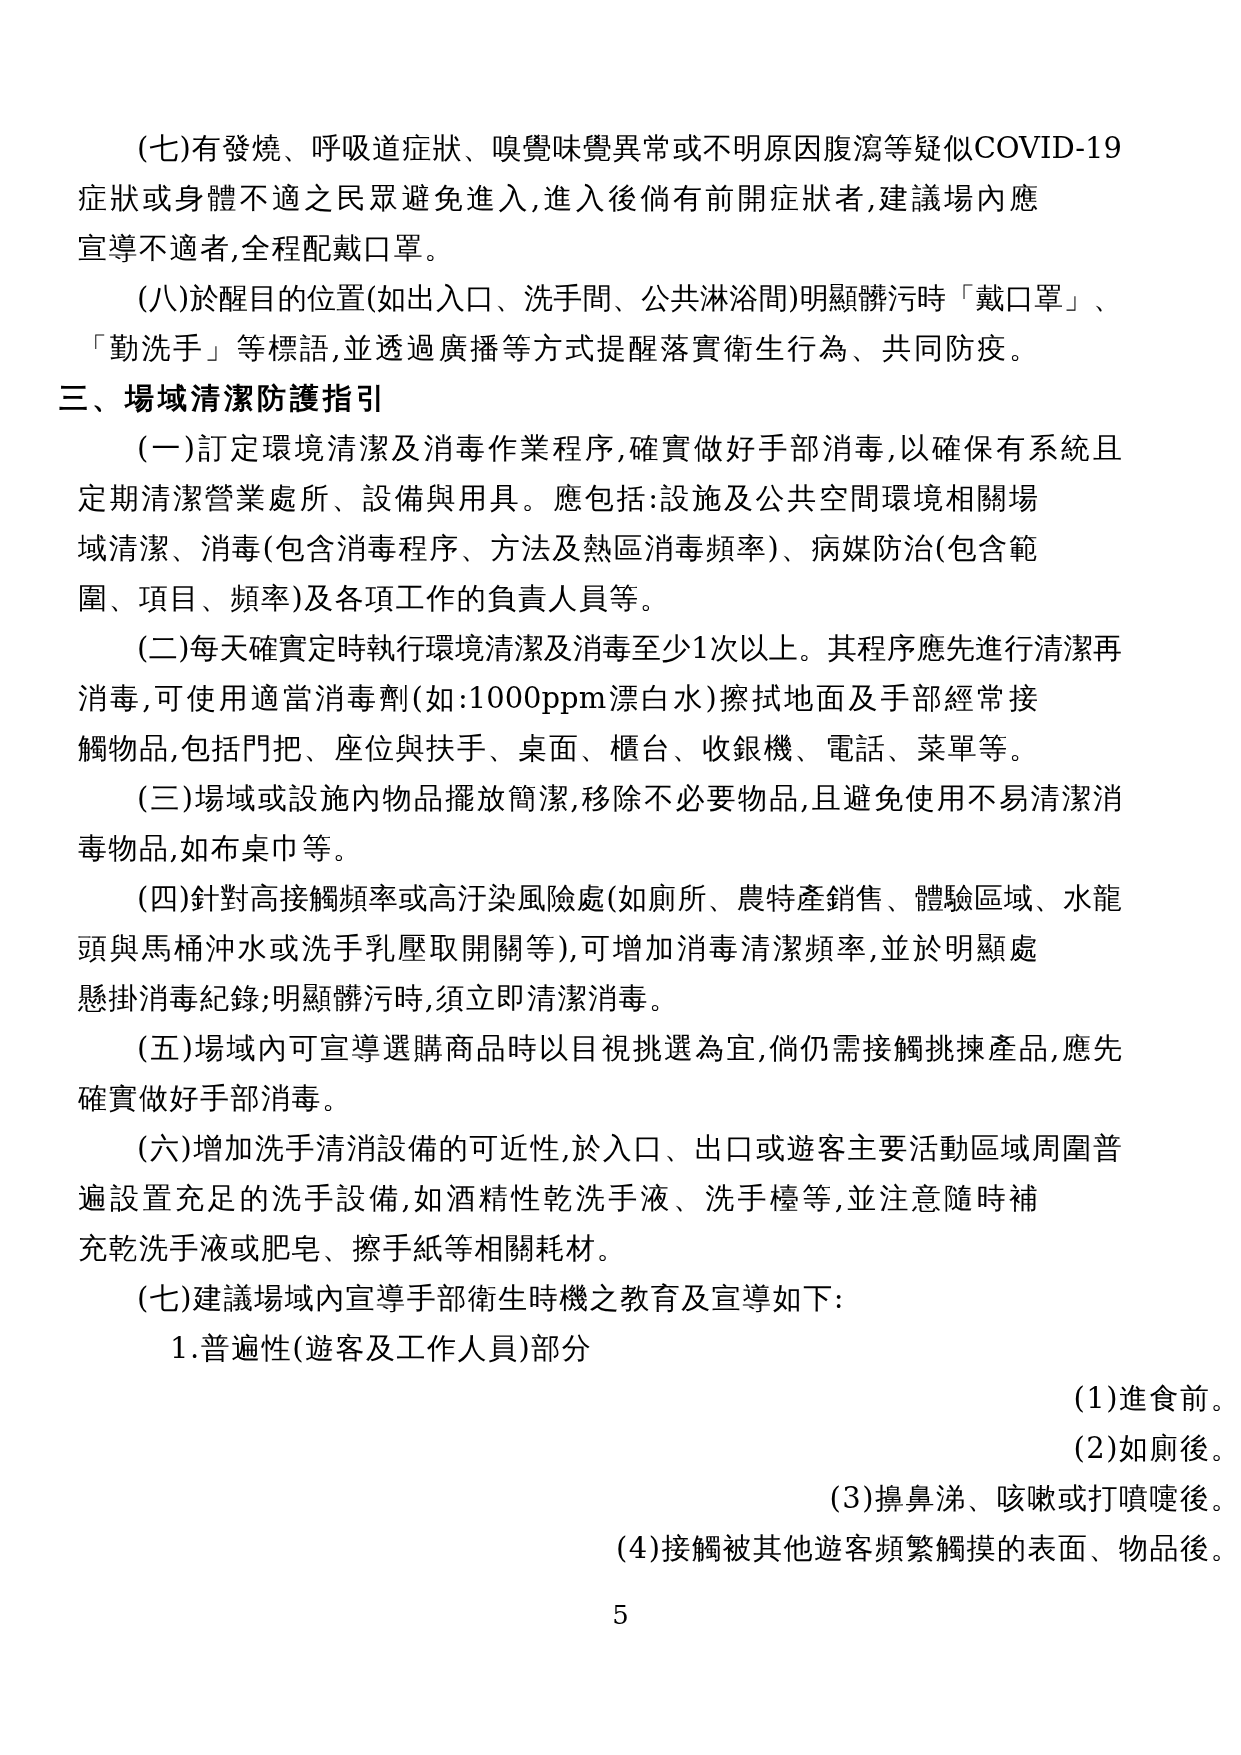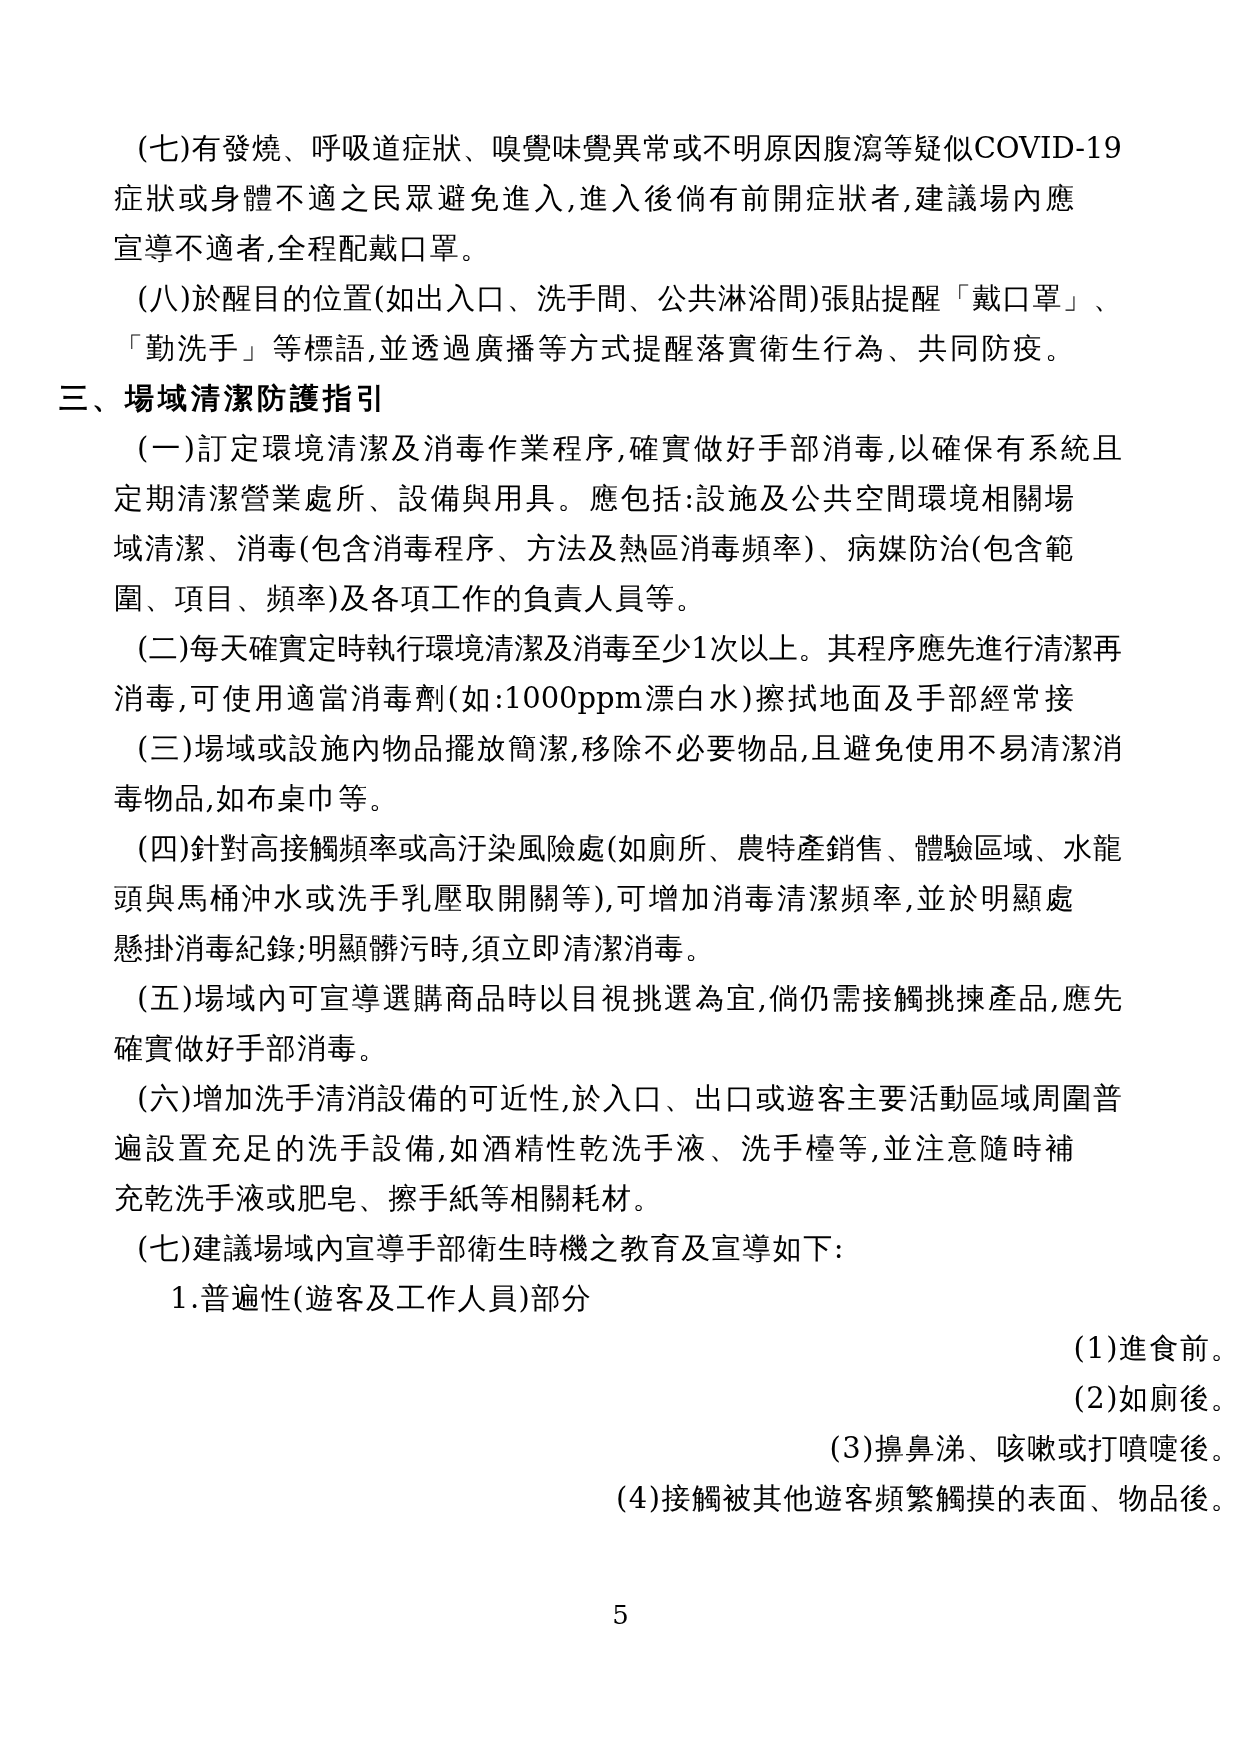--- a/index.html
+++ b/index.html
@@ -40,21 +40,21 @@
   .line.full {
     white-space: normal;
     letter-spacing: normal;
     text-align: justify;
     text-align-last: justify;
     text-justify: inter-character;
   }
   
   .first { margin-left: 137px; }
   .first.full { width: 985px; }
-  .cont { margin-left: 114px; }
+  .cont { margin-left: 78px; }
   .cont.full { width: 960px; }
   .heading {
     margin-left: 59px;
     font-weight: bold;
     letter-spacing: 4px;
   }
   .sub1 { margin-left: 170px; }
   .sub2 { margin-left: 76px; text-align: right; }
   .page-number {
     position: absolute;
@@ -68,29 +68,30 @@
   }
 </style>
 </head>
 <body>
 
 <div class="page">
   <div class="doc-body">
       <div class="line first full">(七)有發燒、呼吸道症狀、嗅覺味覺異常或不明原因腹瀉等疑似COVID-19</div>
       <div class="line cont full">症狀或身體不適之民眾避免進入,進入後倘有前開症狀者,建議場內應</div>
       <div class="line cont">宣導不適者,全程配戴口罩。</div>
-      <div class="line first full">(八)於醒目的位置(如出入口、洗手間、公共淋浴間)張貼提醒「戴口罩」、</div>
+      <div class="line first full">(八)於醒目的位置(如出入口、洗手間、公共淋浴間)明顯髒污時「戴口罩」、</div>
       <div class="line cont full">「勤洗手」等標語,並透過廣播等方式提醒落實衛生行為、共同防疫。</div>
       <div class="line heading">三、場域清潔防護指引</div>
       <div class="line first full">(一)訂定環境清潔及消毒作業程序,確實做好手部消毒,以確保有系統且</div>
       <div class="line cont full">定期清潔營業處所、設備與用具。應包括:設施及公共空間環境相關場</div>
       <div class="line cont full">域清潔、消毒(包含消毒程序、方法及熱區消毒頻率)、病媒防治(包含範</div>
       <div class="line cont">圍、項目、頻率)及各項工作的負責人員等。</div>
       <div class="line first full">(二)每天確實定時執行環境清潔及消毒至少1次以上。其程序應先進行清潔再</div>
       <div class="line cont full">消毒,可使用適當消毒劑(如:1000ppm漂白水)擦拭地面及手部經常接</div>
+      <div class="line cont full">觸物品,包括門把、座位與扶手、桌面、櫃台、收銀機、電話、菜單等。</div>
       <div class="line first full">(三)場域或設施內物品擺放簡潔,移除不必要物品,且避免使用不易清潔消</div>
       <div class="line cont">毒物品,如布桌巾等。</div>
       <div class="line first full">(四)針對高接觸頻率或高汙染風險處(如廁所、農特產銷售、體驗區域、水龍</div>
       <div class="line cont full">頭與馬桶沖水或洗手乳壓取開關等),可增加消毒清潔頻率,並於明顯處</div>
       <div class="line cont">懸掛消毒紀錄;明顯髒污時,須立即清潔消毒。</div>
       <div class="line first full">(五)場域內可宣導選購商品時以目視挑選為宜,倘仍需接觸挑揀產品,應先</div>
       <div class="line cont">確實做好手部消毒。</div>
       <div class="line first full">(六)增加洗手清消設備的可近性,於入口、出口或遊客主要活動區域周圍普</div>
       <div class="line cont full">遍設置充足的洗手設備,如酒精性乾洗手液、洗手檯等,並注意隨時補</div>
       <div class="line cont">充乾洗手液或肥皂、擦手紙等相關耗材。</div>

